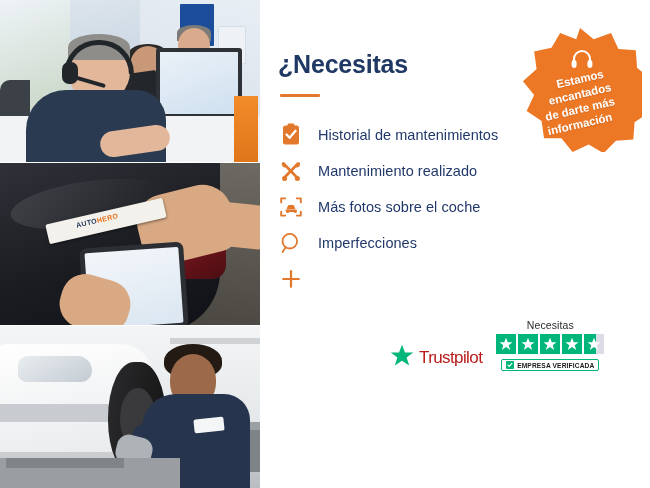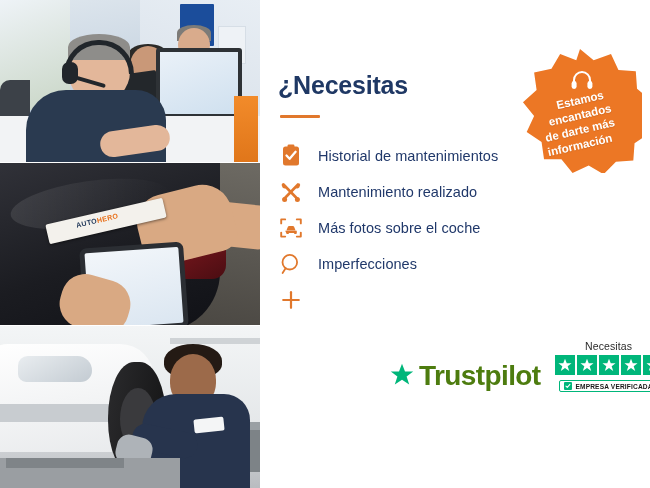--- a/index.html
+++ b/index.html
@@ -79,21 +79,21 @@
   .p3 .lift i{position:absolute;left:6px;top:0;width:118px;height:10px;background:#7f8488;}
   .p3 .tech{position:absolute;right:10px;top:18px;width:108px;height:146px;}
   .p3 .thead{position:absolute;left:28px;top:10px;width:46px;height:52px;border-radius:50% 50% 44% 44%;background:#9c6a4a;}
   .p3 .thair{position:absolute;left:22px;top:0;width:58px;height:34px;border-radius:50% 50% 40% 40%;background:#241a14;}
   .p3 .tbody{position:absolute;left:0;top:50px;width:108px;height:100px;border-radius:34px 26px 0 0;background:#27344d;}
   .p3 .tlogo{position:absolute;left:52px;top:74px;width:30px;height:14px;background:#f4f5f6;border-radius:2px;transform:rotate(-6deg);}
   .p3 .tarm{position:absolute;left:-10px;top:84px;width:66px;height:26px;border-radius:14px;background:#27344d;transform:rotate(12deg);}
   .p3 .glove{position:absolute;left:-26px;top:92px;width:36px;height:30px;border-radius:12px;background:#aeb3b8;transform:rotate(14deg);}
 
   
-  .content{position:relative;flex:1;height:407px;background:#fff;box-sizing:border-box;padding:50px 24px 0 18px;margin-top:21px;}
+  .content{position:relative;flex:1;height:407px;background:#fff;box-sizing:border-box;padding:50px 24px 0 18px;}
 
   .headline{color:#1f3864;font-size:25px;line-height:1.18;font-weight:bold;letter-spacing:-.2px;margin:0;}
   .rule{width:40px;height:3px;background:#e1782c;margin:14px 0 0 2px;border-radius:1px;}
 
   
   .features{list-style:none;margin:22px 0 0 0;padding:0;}
   .feat{display:flex;align-items:center;height:32px;margin-bottom:4px;}
   .feat .ico{width:26px;height:26px;flex:0 0 26px;margin-right:14px;display:flex;align-items:center;justify-content:center;}
   .feat .lbl{color:#20386a;font-size:14.5px;letter-spacing:.05px;}
 
@@ -106,21 +106,21 @@
   .badge .headset-ic{position:absolute;left:52px;top:20px;width:24px;height:22px;}
   .badge .bandrow{position:absolute;left:0;width:124px;color:#fff;font-weight:bold;font-size:11.5px;text-align:center;white-space:nowrap;text-shadow:0 1px 1px rgba(0,0,0,.10);}
   .badge .r1{top:45px;transform:rotate(-13deg);}
   .badge .r2{top:60px;transform:rotate(-13deg);}
   .badge .r3{top:75px;transform:rotate(-13deg);}
   .badge .r4{top:90px;transform:rotate(-13deg);}
 
   
   .tp{position:absolute;left:130px;bottom:36px;display:flex;align-items:flex-end;gap:14px;}
   .tp-logo{display:flex;align-items:center;gap:5px;}
-  .tp-logo .tpname{color:#4d7c0f;font-size:28px;font-weight:bold;letter-spacing:-.6px;}
+  .tp-logo .tpname{color:#b91c1c;font-size:17px;font-weight:normal;letter-spacing:-.6px;}
   .tp-right{display:flex;flex-direction:column;align-items:center;}
   .tp-excelente{color:#2b2b2b;font-size:10.5px;margin-bottom:3px;letter-spacing:.1px;}
   .stars{display:flex;gap:2px;}
   .sbox{width:20px;height:20px;background:#00b67a;display:flex;align-items:center;justify-content:center;}
   .sbox.partial{background:linear-gradient(90deg,#00b67a 0 62%,#dcdce6 62% 100%);}
   .verified{margin-top:5px;display:flex;align-items:center;gap:3px;border:1px solid #00b67a;border-radius:2px;padding:1px 4px;background:#fff;}
   .verified .vchk{width:8px;height:8px;background:#00b67a;border-radius:1px;display:flex;align-items:center;justify-content:center;}
   .verified .vtxt{color:#1a1a1a;font-size:6.6px;font-weight:bold;letter-spacing:.15px;}
 </style>
 </head>

